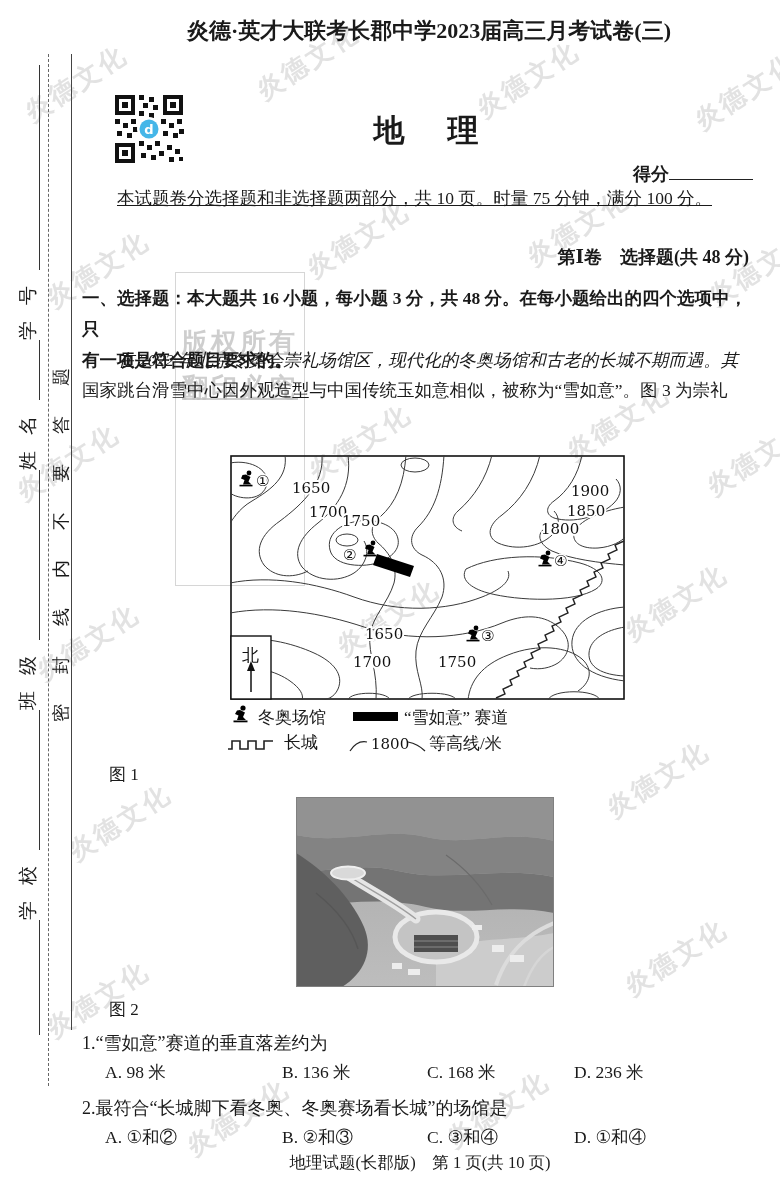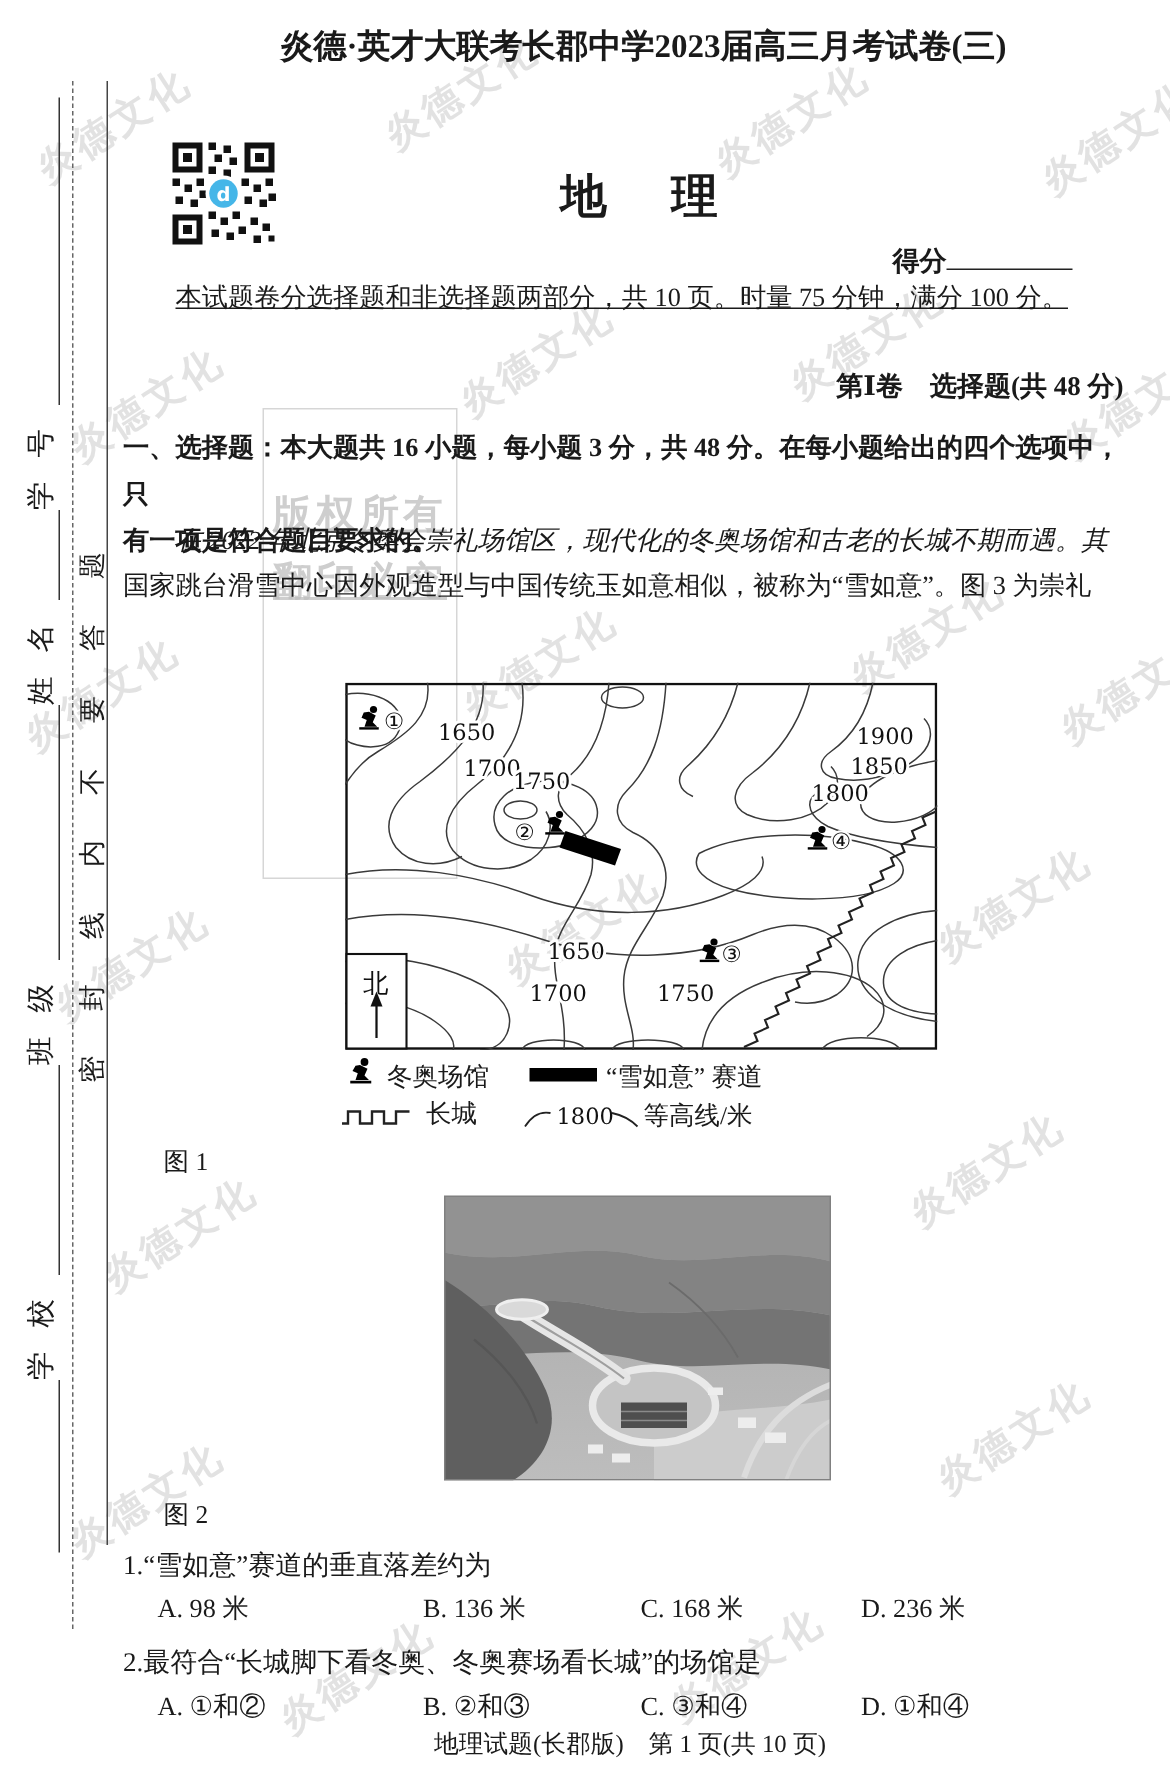--- a/index.html
+++ b/index.html
@@ -21,21 +21,21 @@
               font-size:19px;}
   .side-strip .lab{letter-spacing:16px;white-space:nowrap;line-height:24px;}
   .side-strip .blank{display:inline-block;border-bottom:1.2px solid #333;height:20px;}
   .b1{width:115px;} .b2{width:140px;} .b3{width:170px;} .b4{width:60px;} .b5{width:205px;}
   .seal-strip{position:absolute;left:50px;top:722px;z-index:4;transform:rotate(-90deg);
               transform-origin:0 0;font-size:18px;letter-spacing:30px;white-space:nowrap;line-height:22px;}
   
   .header-title{left:109px;top:16px;width:640px;text-align:center;font-size:22px;font-weight:bold;z-index:3;}
   .subject-title{left:109px;top:110px;width:640px;text-align:center;font-size:31px;font-weight:bold;
                  letter-spacing:6px;z-index:3;}
-  .score{left:595px;top:161px;font-size:18px;font-weight:bold;z-index:3;}
+  .score{left:633px;top:161px;font-size:18px;font-weight:bold;z-index:3;}
   .score .line{display:inline-block;width:84px;border-bottom:1.6px solid #222;height:18px;}
   .intro{left:82px;top:186px;width:650px;font-size:17.5px;text-indent:2em;z-index:3;text-decoration:underline;}
   .section-title{left:109px;top:245px;width:640px;text-align:right;font-size:18px;font-weight:bold;z-index:3;}
   .directions{left:82px;top:283px;width:682px;font-size:17.5px;font-weight:bold;line-height:31px;z-index:3;}
   .passage{left:82px;top:345px;width:682px;font-size:17.5px;line-height:30px;z-index:3;}
   .passage .ind{text-indent:2em;font-style:italic;}
   
   .map-wrap{left:230px;top:455px;z-index:3;}
   .mapborder{fill:none;stroke:#111;stroke-width:1.6;}
   .contours path,.contours ellipse{fill:none;stroke:#3a3a3a;stroke-width:1;}

